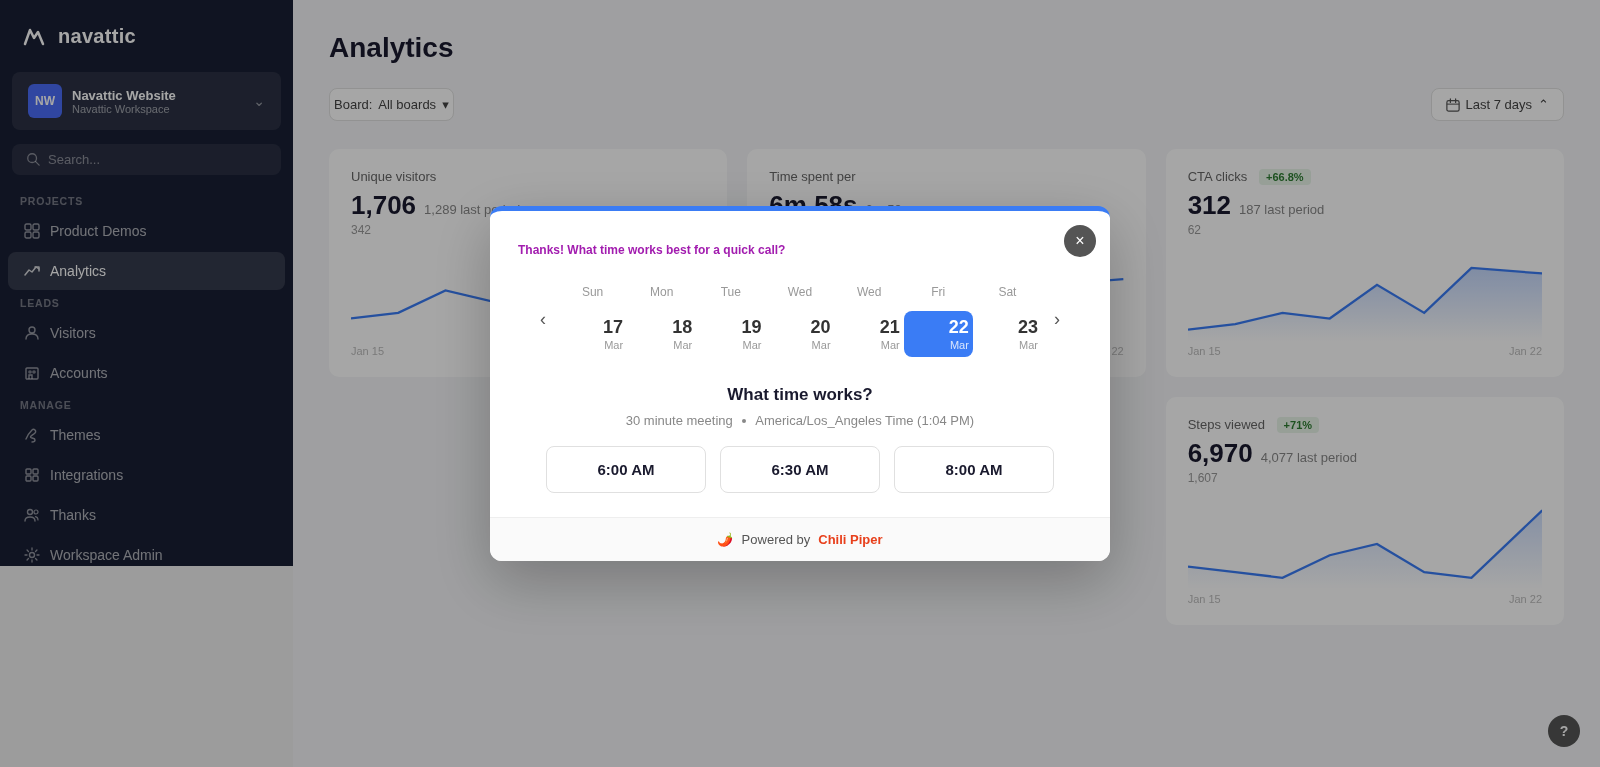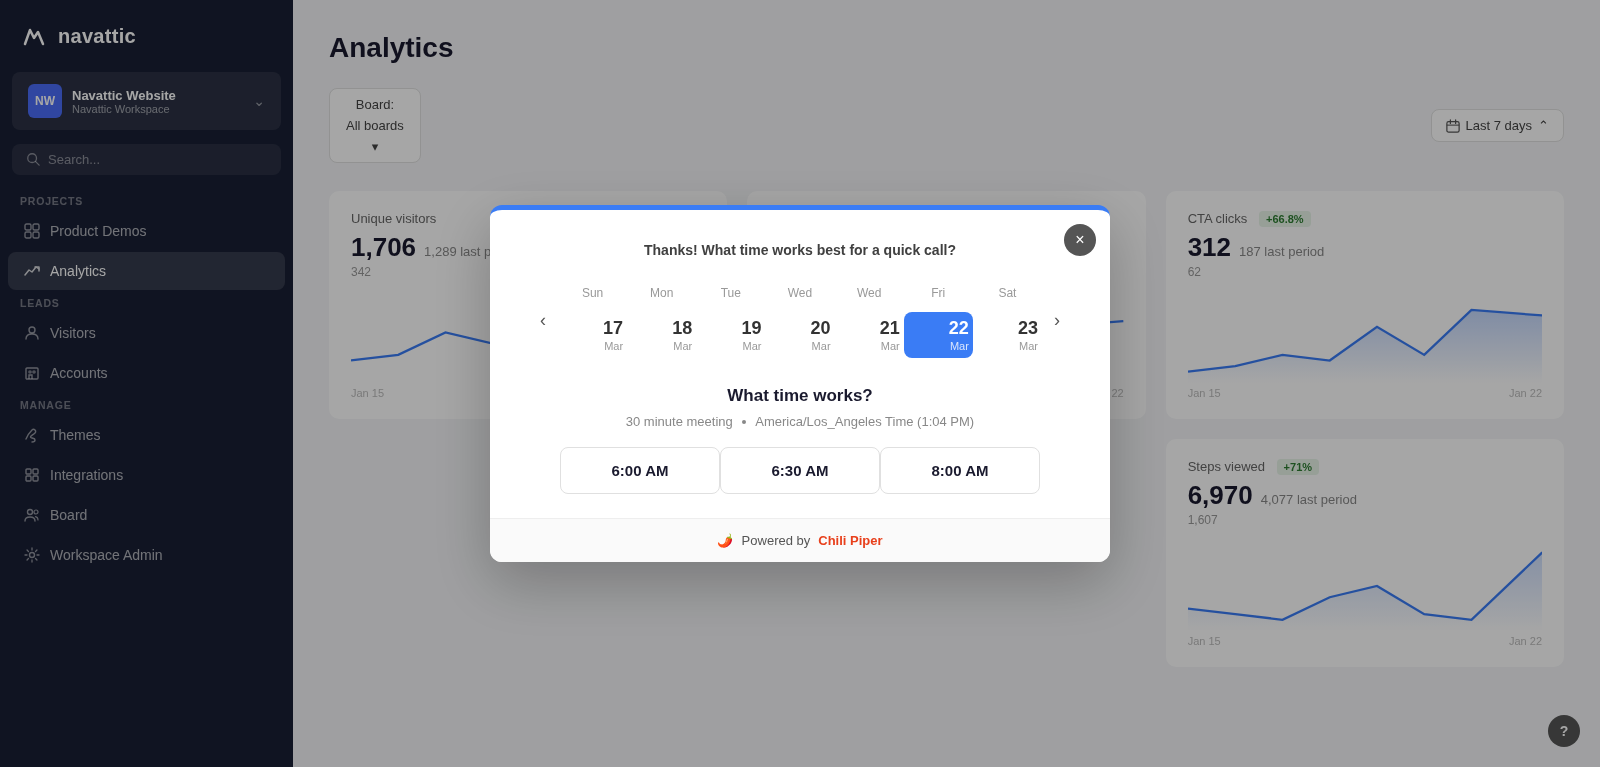--- a/index.html
+++ b/index.html
@@ -6,21 +6,21 @@
     body { font-family: -apple-system, BlinkMacSystemFont, 'Segoe UI', sans-serif; background: #f0f0f0; display: flex; height: 767px; overflow: hidden; }
 
     
     .sidebar {
       width: 293px;
       min-width: 293px;
       background: #1a2035;
       color: #fff;
       display: flex;
       flex-direction: column;
-      height: 767px;
+      height: 566px;
       overflow: hidden;
     }
     .sidebar-logo {
       display: flex;
       align-items: center;
       gap: 10px;
       padding: 22px 20px;
     }
     .logo-icon {
       width: 28px;
@@ -111,28 +111,27 @@
     .toolbar {
       display: flex;
       align-items: center;
       gap: 12px;
       margin-bottom: 28px;
     }
     .board-selector {
       display: flex;
       align-items: center;
       gap: 6px;
-      padding: 8px 16px;
+      padding: 8px 4px;
       background: #fff;
       border: 1px solid #e0e0e0;
       border-radius: 8px;
       font-size: 13px;
       color: #444;
       cursor: pointer;
-      flex-direction: column;
     }
     .date-selector {
       display: flex;
       align-items: center;
       gap: 6px;
       padding: 8px 14px;
       background: #fff;
       border: 1px solid #e0e0e0;
       border-radius: 8px;
       font-size: 13px;
@@ -198,24 +197,24 @@
       background: #555;
       border-radius: 50%;
       border: none;
       cursor: pointer;
       display: flex; align-items: center; justify-content: center;
       color: #fff;
       font-size: 16px;
     }
     .modal-body { padding: 32px 28px 0; }
     .modal-title {
-      text-align: center;
-      font-size: 14px;
+      text-align: left;
+      font-size: 12px;
       font-weight: 600;
-      color: #404040;
+      color: #a21caf;
       margin-bottom: 24px;
     }
 
     
     .calendar { padding: 0 10px; }
     .cal-header {
       display: flex;
       align-items: center;
       justify-content: space-between;
       margin-bottom: 12px;
@@ -283,20 +282,21 @@
     }
     .time-subtitle {
       text-align: center;
       font-size: 13px;
       color: #888;
       margin-bottom: 18px;
     }
     .time-dot { display: inline-block; width: 4px; height: 4px; background: #888; border-radius: 50%; margin: 0 6px; vertical-align: middle; }
     .time-slots {
       display: flex;
+      gap: 14px;
       justify-content: center;
       align-items: flex-end;
     }
     .time-slot {
       flex: 1;
       max-width: 160px;
       padding: 14px 10px;
       border: 1.5px solid #e0e0e0;
       border-radius: 8px;
       text-align: center;
@@ -412,21 +412,21 @@
     <span>Integrations</span>
   </div>
 
   <div class="nav-item">
     <svg width="16" height="16" viewBox="0 0 16 16" fill="none">
       <circle cx="6" cy="5" r="2.5" stroke="currentColor" stroke-width="1.4"></circle>
       <path d="M1 14c0-2.76 2.24-4 5-4s5 1.24 5 4" stroke="currentColor" stroke-width="1.4" stroke-linecap="round"></path>
       <circle cx="12" cy="5" r="2" stroke="currentColor" stroke-width="1.2"></circle>
       <path d="M14 13c0-2-1.2-3-2.5-3.3" stroke="currentColor" stroke-width="1.2" stroke-linecap="round"></path>
     </svg>
-    <span>Board</span>
+    <span>Thanks</span>
   </div>
 
   <div class="nav-item">
     <svg width="16" height="16" viewBox="0 0 16 16" fill="none">
       <circle cx="8" cy="8" r="2.5" stroke="currentColor" stroke-width="1.4"></circle>
       <path d="M8 1v2M8 13v2M1 8h2M13 8h2M3.05 3.05l1.41 1.41M11.54 11.54l1.41 1.41M3.05 12.95l1.41-1.41M11.54 4.46l1.41-1.41" stroke="currentColor" stroke-width="1.3" stroke-linecap="round"></path>
     </svg>
     <span>Workspace Admin</span>
   </div>
 </nav>

